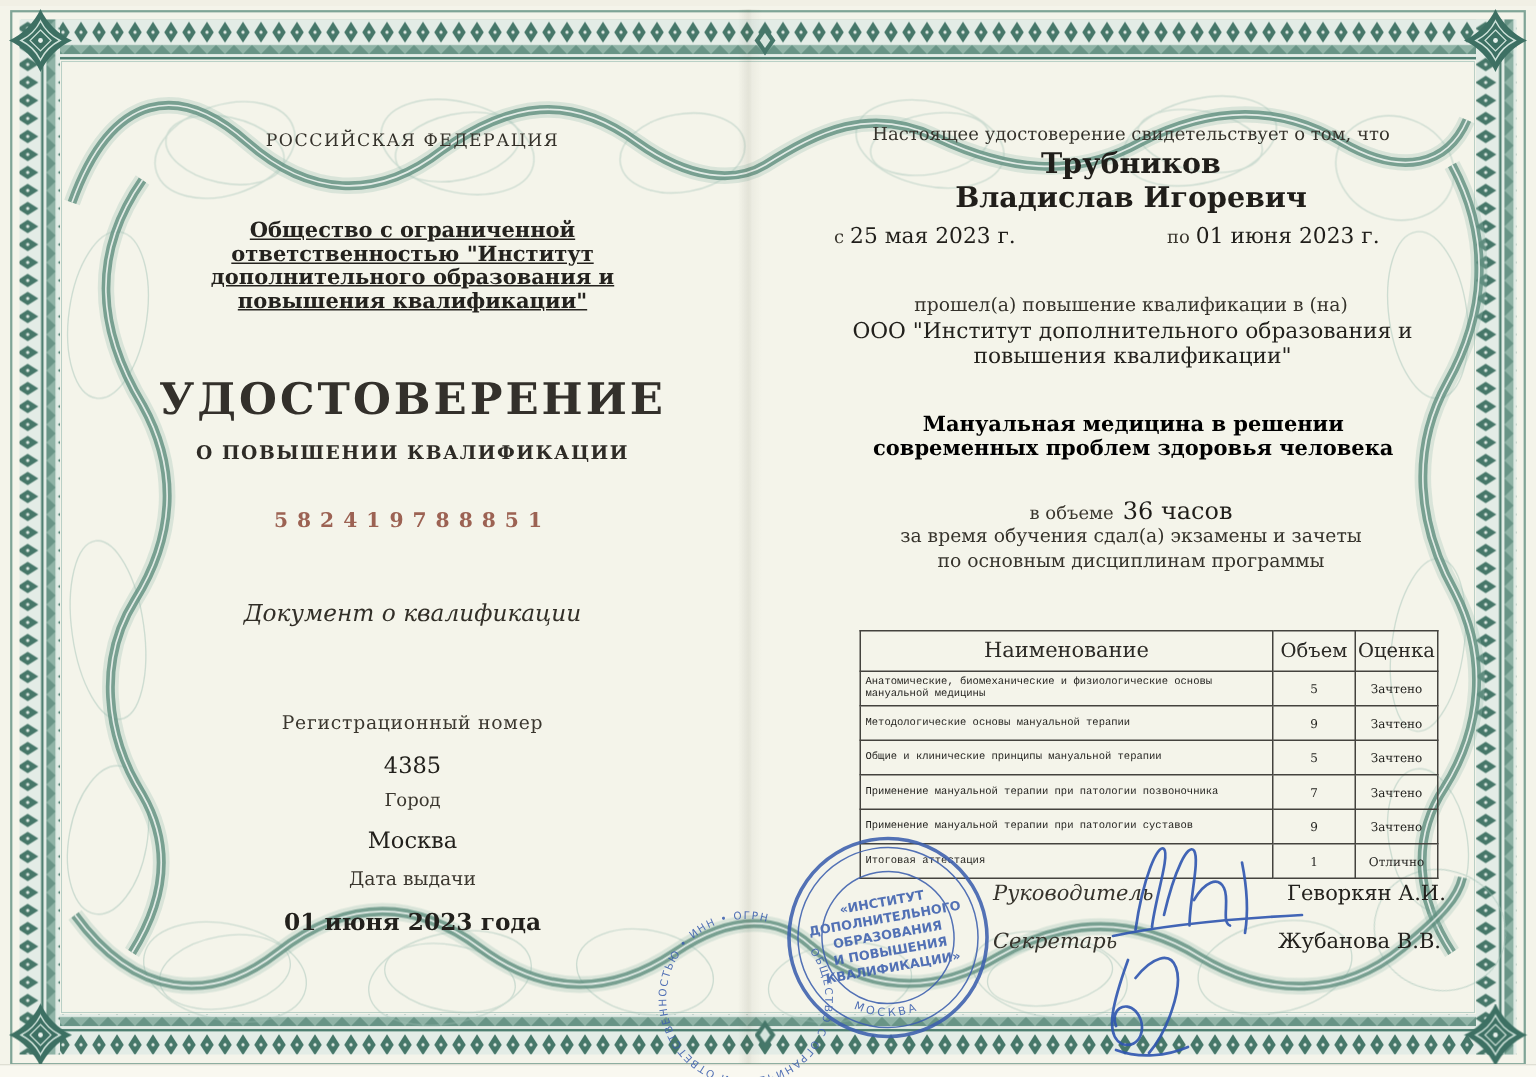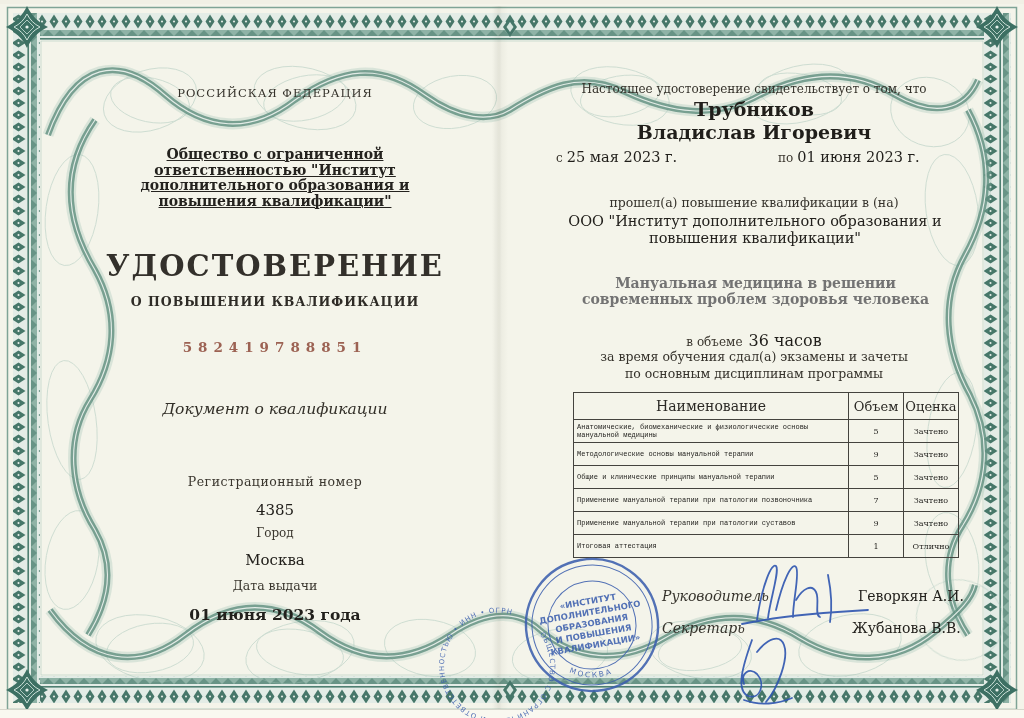--- a/index.html
+++ b/index.html
@@ -33,34 +33,34 @@
   .surname{top:98px;font-size:19px;font-weight:bold;color:#201e1a;}
   .given{top:121px;font-size:19px;font-weight:600;color:#201e1a;}
   .daterow{position:absolute;top:147px;}
   .daterow .lbl{font-size:12px;color:#3a362e;margin-right:4px;}
   .daterow .val{font-size:14.5px;color:#201e1a;}
   .date-from{left:556px;}
   .date-to{left:778px;}
   .completed{top:195px;font-size:12.5px;color:#35322b;}
   .institution{top:213px;left:545px;width:420px;font-size:14.5px;line-height:16.5px;color:#22201c;text-align:center;}
   .program-label{top:259px;font-size:12.5px;color:#35322b;}
-  .program{top:276px;left:563px;width:385px;font-size:14px;font-weight:bold;line-height:15.5px;color:#737373;text-align:center;}
+  .program{top:276px;left:563px;width:385px;font-size:14px;font-weight:bold;line-height:15.5px;color:#000000;text-align:center;}
   .volume-line{top:312px;}
   .volume-line .lbl{font-size:12px;color:#3a362e;margin-right:6px;}
   .volume-line .val{font-size:16px;color:#201e1a;}
   .exams1{top:349px;font-size:12.5px;color:#35322b;}
   .exams2{top:366px;font-size:12.5px;color:#35322b;}
 
   .head-label{left:662px;top:588px;font-size:14px;font-style:italic;color:#35322b;}
   .secretary-label{left:662px;top:620px;font-size:14px;font-style:italic;color:#35322b;}
   .head-name{left:858px;top:588px;font-size:14px;color:#22201c;}
   .secretary-name{left:852px;top:620px;font-size:14px;color:#22201c;}
 
   
-  .subjects{position:absolute;left:573px;top:392px;width:385px;border-collapse:collapse;table-layout:fixed;}
+  .subjects{position:absolute;left:573px;top:420px;width:385px;border-collapse:collapse;table-layout:fixed;}
   .subjects th,.subjects td{border:1px solid #44433e;overflow:hidden;}
   .subjects th{height:24px;font-weight:normal;}
   .subjects td{height:20px;}
   .th-name{font-size:14px;color:#2b2925;}
   .th-small{font-size:13px;color:#2b2925;}
   .td-name{font-size:7px;line-height:8px;padding:0 3px;color:#1f1e1b;font-family:Liberation Mono, monospace;text-align:left;}
   .td-vol,.td-grade{font-size:8px;text-align:center;color:#1f1e1b;}
 
   
   .ribbonGlow{stroke:#9cbfb2;stroke-width:11;fill:none;opacity:.3;}

